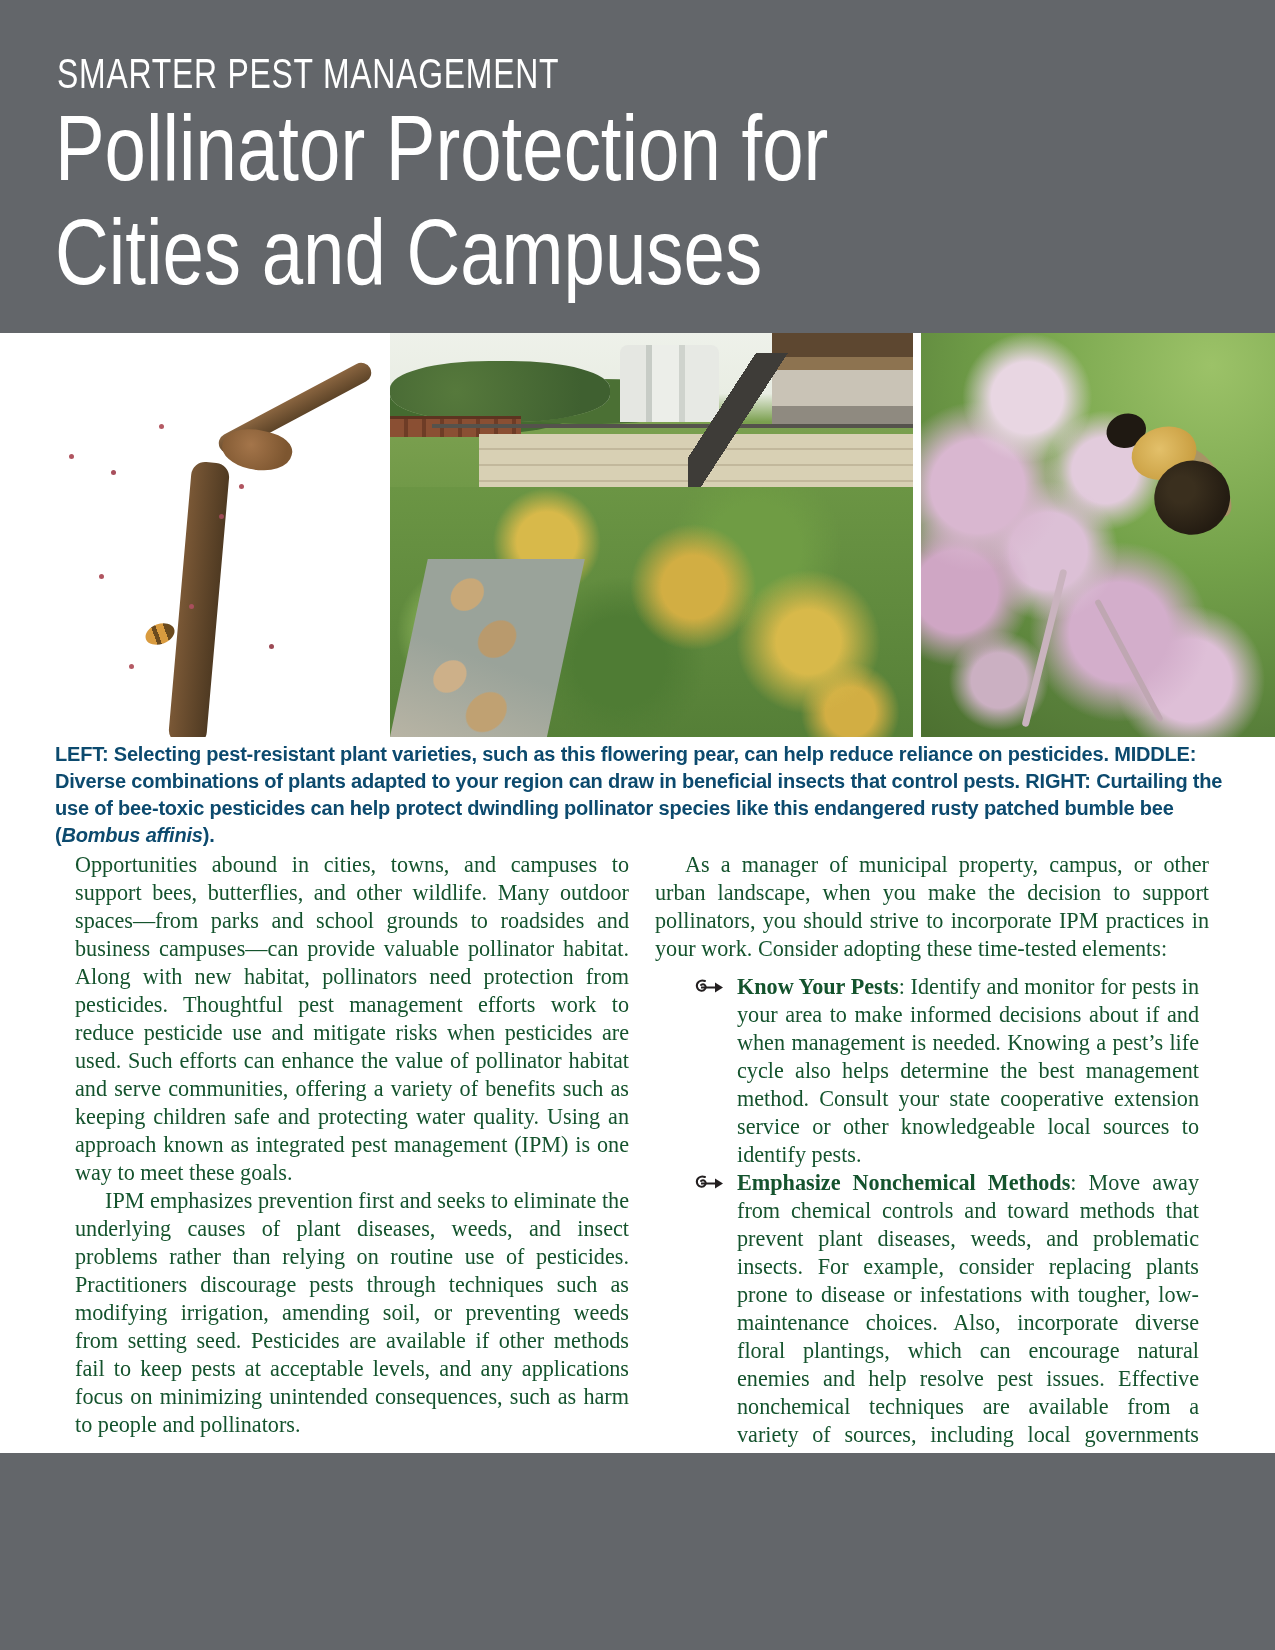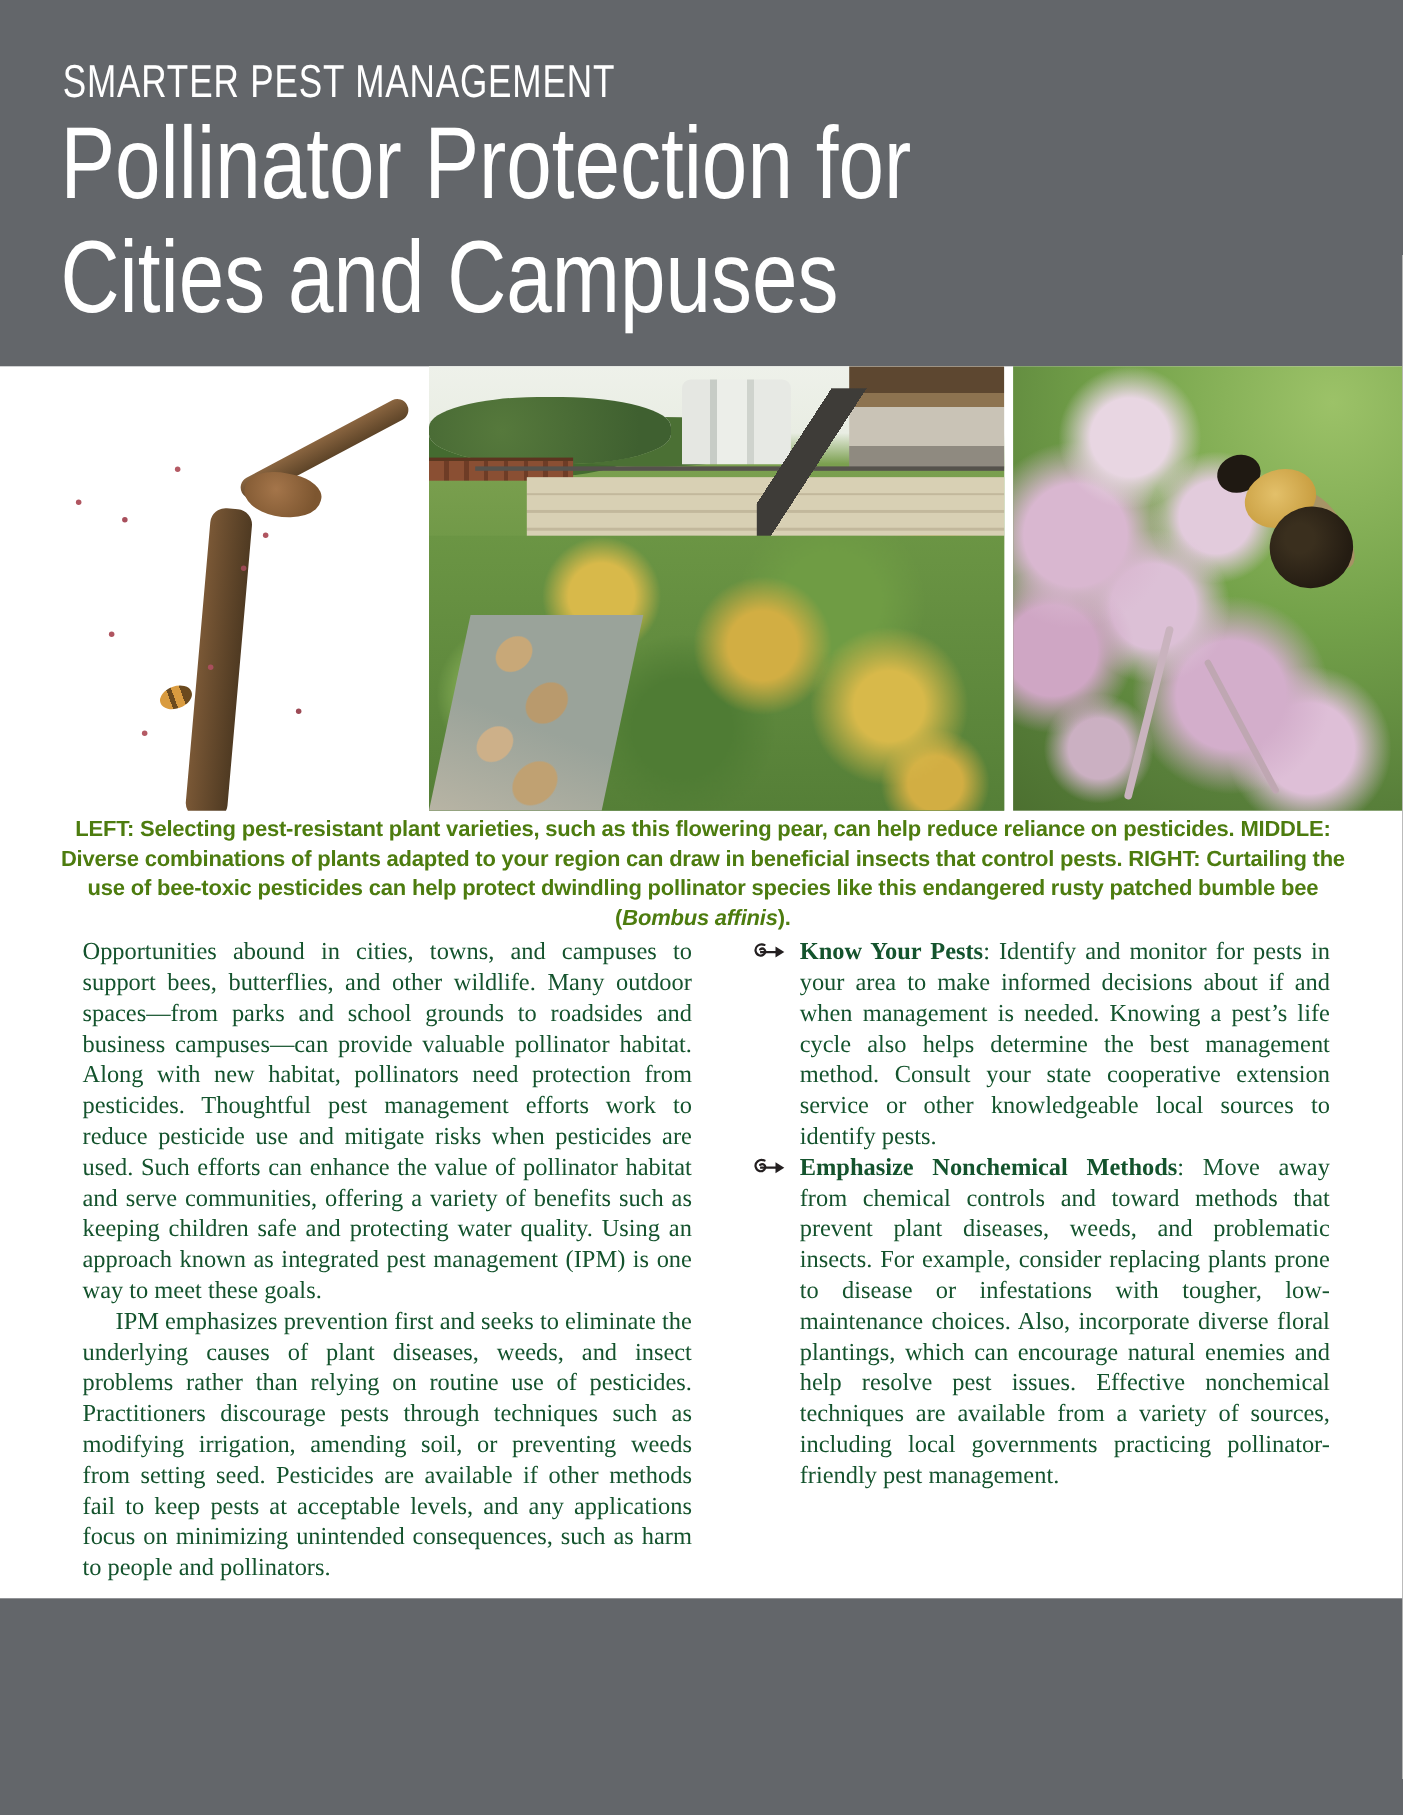--- a/index.html
+++ b/index.html
@@ -95,31 +95,31 @@
   .p3-bee{position:absolute;left:56%;top:16%;width:120px;height:170px;transform:rotate(-18deg);}
   .bee-head{position:absolute;left:6px;top:2px;width:40px;height:34px;border-radius:50%;background:#1f1912;}
   .bee-thorax{position:absolute;left:22px;top:26px;width:66px;height:52px;border-radius:50%;
       background:radial-gradient(circle at 45% 40%, #e3c06a, #c89d3f 80%);}
   .bee-abdomen{position:absolute;left:30px;top:66px;width:76px;height:74px;border-radius:50%;
       background:radial-gradient(circle at 40% 35%, #3a2f1e 0 20%, #241c12 70%);}
   .bee-wing{position:absolute;left:72px;top:54px;width:30px;height:78px;border-radius:50%;
       background:rgba(173,142,104,0.85);transform:rotate(-14deg);}
 
   
-  .caption{position:absolute;left:55px;top:741px;width:1168px;color:#4d7c0f;
-      font-family:"Liberation Sans",sans-serif;font-weight:700;font-size:20px;line-height:27px;letter-spacing:-0.2px;text-align:center;}
+  .caption{position:absolute;left:55px;top:741px;width:1168px;color:#0c4a6e;
+      font-family:"Liberation Sans",sans-serif;font-weight:700;font-size:20px;line-height:27px;letter-spacing:-0.2px;}
   .caption .italic{font-style:italic;}
 
   
   .columns{position:absolute;left:75px;top:851px;width:1134px;display:flex;gap:26px;
       color:#14532d;font-size:22.2px;line-height:28px;text-align:justify;}
   .col{width:554px;}
   .col p{margin:0;}
   .indent{text-indent:30px;}
-  ul.ipm-list{list-style:none;margin:0;padding:0;}
+  ul.ipm-list{list-style:none;margin:10px;padding:0;}
   ul.ipm-list li{position:relative;padding-left:72px;}
   .bullet-marker{position:absolute;left:30px;top:4px;width:30px;height:20px;color:#231F20;}
   .bullet-label{font-weight:bold;}
 
   
   .footer{position:absolute;left:0;top:1453px;width:1275px;height:197px;background:#63666A;}
 </style>
 </head>
 <body>
 
@@ -166,20 +166,21 @@
   </div>
 
   <div class="caption"><span>LEFT:</span><span> Selecting pest-resistant plant varieties, such as this flowering pear, can help reduce reliance on pesticides. </span><span>MIDDLE:</span><span> Diverse combinations of plants adapted to your region can draw in beneficial insects that control pests. </span><span>RIGHT:</span><span> Curtailing the use of bee-toxic pesticides can help protect dwindling pollinator species like this endangered rusty patched bumble bee (</span><span class="italic">Bombus affinis</span><span>).</span></div>
 
   <div class="columns">
     <div class="col">
       <p>Opportunities abound in cities, towns, and campuses to support bees, butterflies, and other wildlife. Many outdoor spaces—from parks and school grounds to roadsides and business campuses—can provide valuable pollinator habitat. Along with new habitat, pollinators need protection from pesticides. Thoughtful pest management efforts work to reduce pesticide use and mitigate risks when pesticides are used. Such efforts can enhance the value of pollinator habitat and serve communities, offering a variety of benefits such as keeping children safe and protecting water quality. Using an approach known as integrated pest management (IPM) is one way to meet these goals.</p>
       <p class="indent">IPM emphasizes prevention first and seeks to eliminate the underlying causes of plant diseases, weeds, and insect problems rather than relying on routine use of pesticides. Practitioners discourage pests through techniques such as modifying irrigation, amending soil, or preventing weeds from setting seed. Pesticides are available if other methods fail to keep pests at acceptable levels, and any applications focus on minimizing unintended consequences, such as harm to people and pollinators.</p>
     </div>
     <div class="col">
+      <p class="indent">As a manager of municipal property, campus, or other urban landscape, when you make the decision to support pollinators, you should strive to incorporate IPM practices in your work. Consider adopting these time-tested elements:</p>
       <ul class="ipm-list">
         <li>
           <span class="bullet-marker">
             <svg width="30" height="20" viewBox="0 0 30 20">
               <path d="M10,3 C5,1 1,5 2,9 C3,13 8,14 10,11 C12,8 9,5 6,7" fill="none" stroke="currentColor" stroke-width="2" stroke-linecap="round"></path>
               <path d="M6,9.5 L21,9.5" fill="none" stroke="currentColor" stroke-width="2"></path>
               <path d="M20,4.5 L28,9.5 L20,14.5 Z" fill="currentColor"></path>
             </svg>
           </span>
           <span class="bullet-label">Know Your Pests</span><span>: Identify and monitor for pests in your area to make informed decisions about if and when management is needed. Knowing a pest’s life cycle also helps determine the best management method. Consult your state cooperative extension service or other knowledgeable local sources to identify pests.</span>

